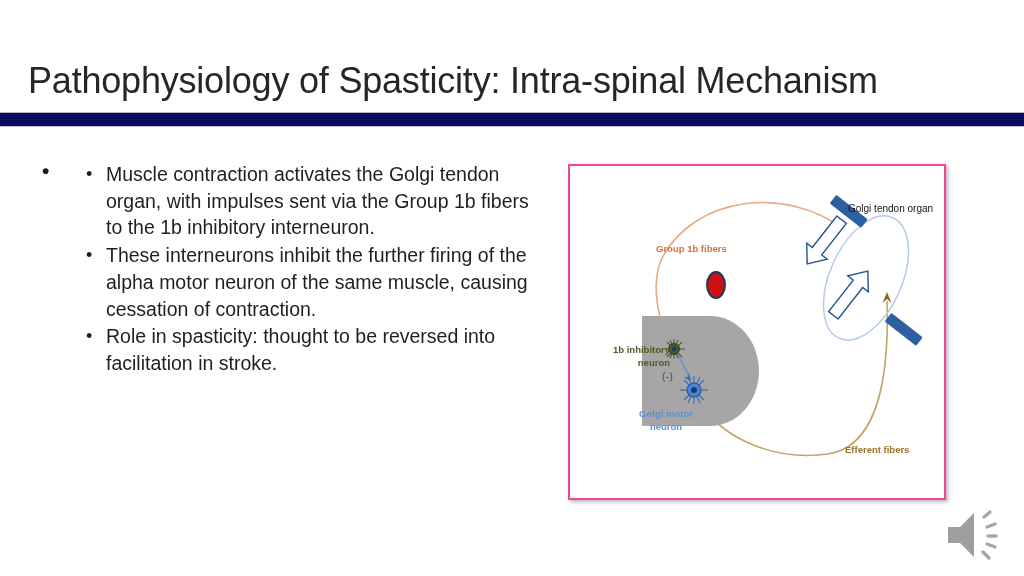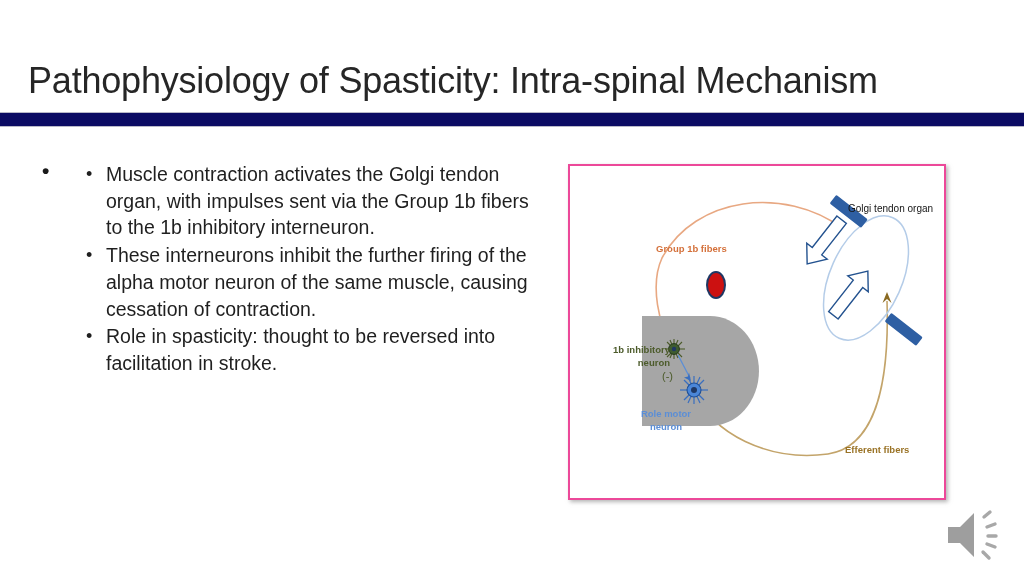--- a/index.html
+++ b/index.html
@@ -218,21 +218,21 @@
     <div class="dlabel" id="label-group">Group 1b fibers</div>
 
     <div class="dlabel" id="label-inhib">
       <div>1b inhibitory</div>
       <div>neuron</div>
     </div>
 
     <div class="dlabel" id="label-minus">(-)</div>
 
     <div class="dlabel" id="label-alpha">
-      <div>Role motor</div>
+      <div>Golgi motor</div>
       <div>neuron</div>
     </div>
 
     <div class="dlabel" id="label-eff">Efferent fibers</div>
 
   </div>
 
   <div id="speaker">
     <svg width="62" height="58" viewBox="0 0 62 58">
       <g fill="#9e9e9e">

